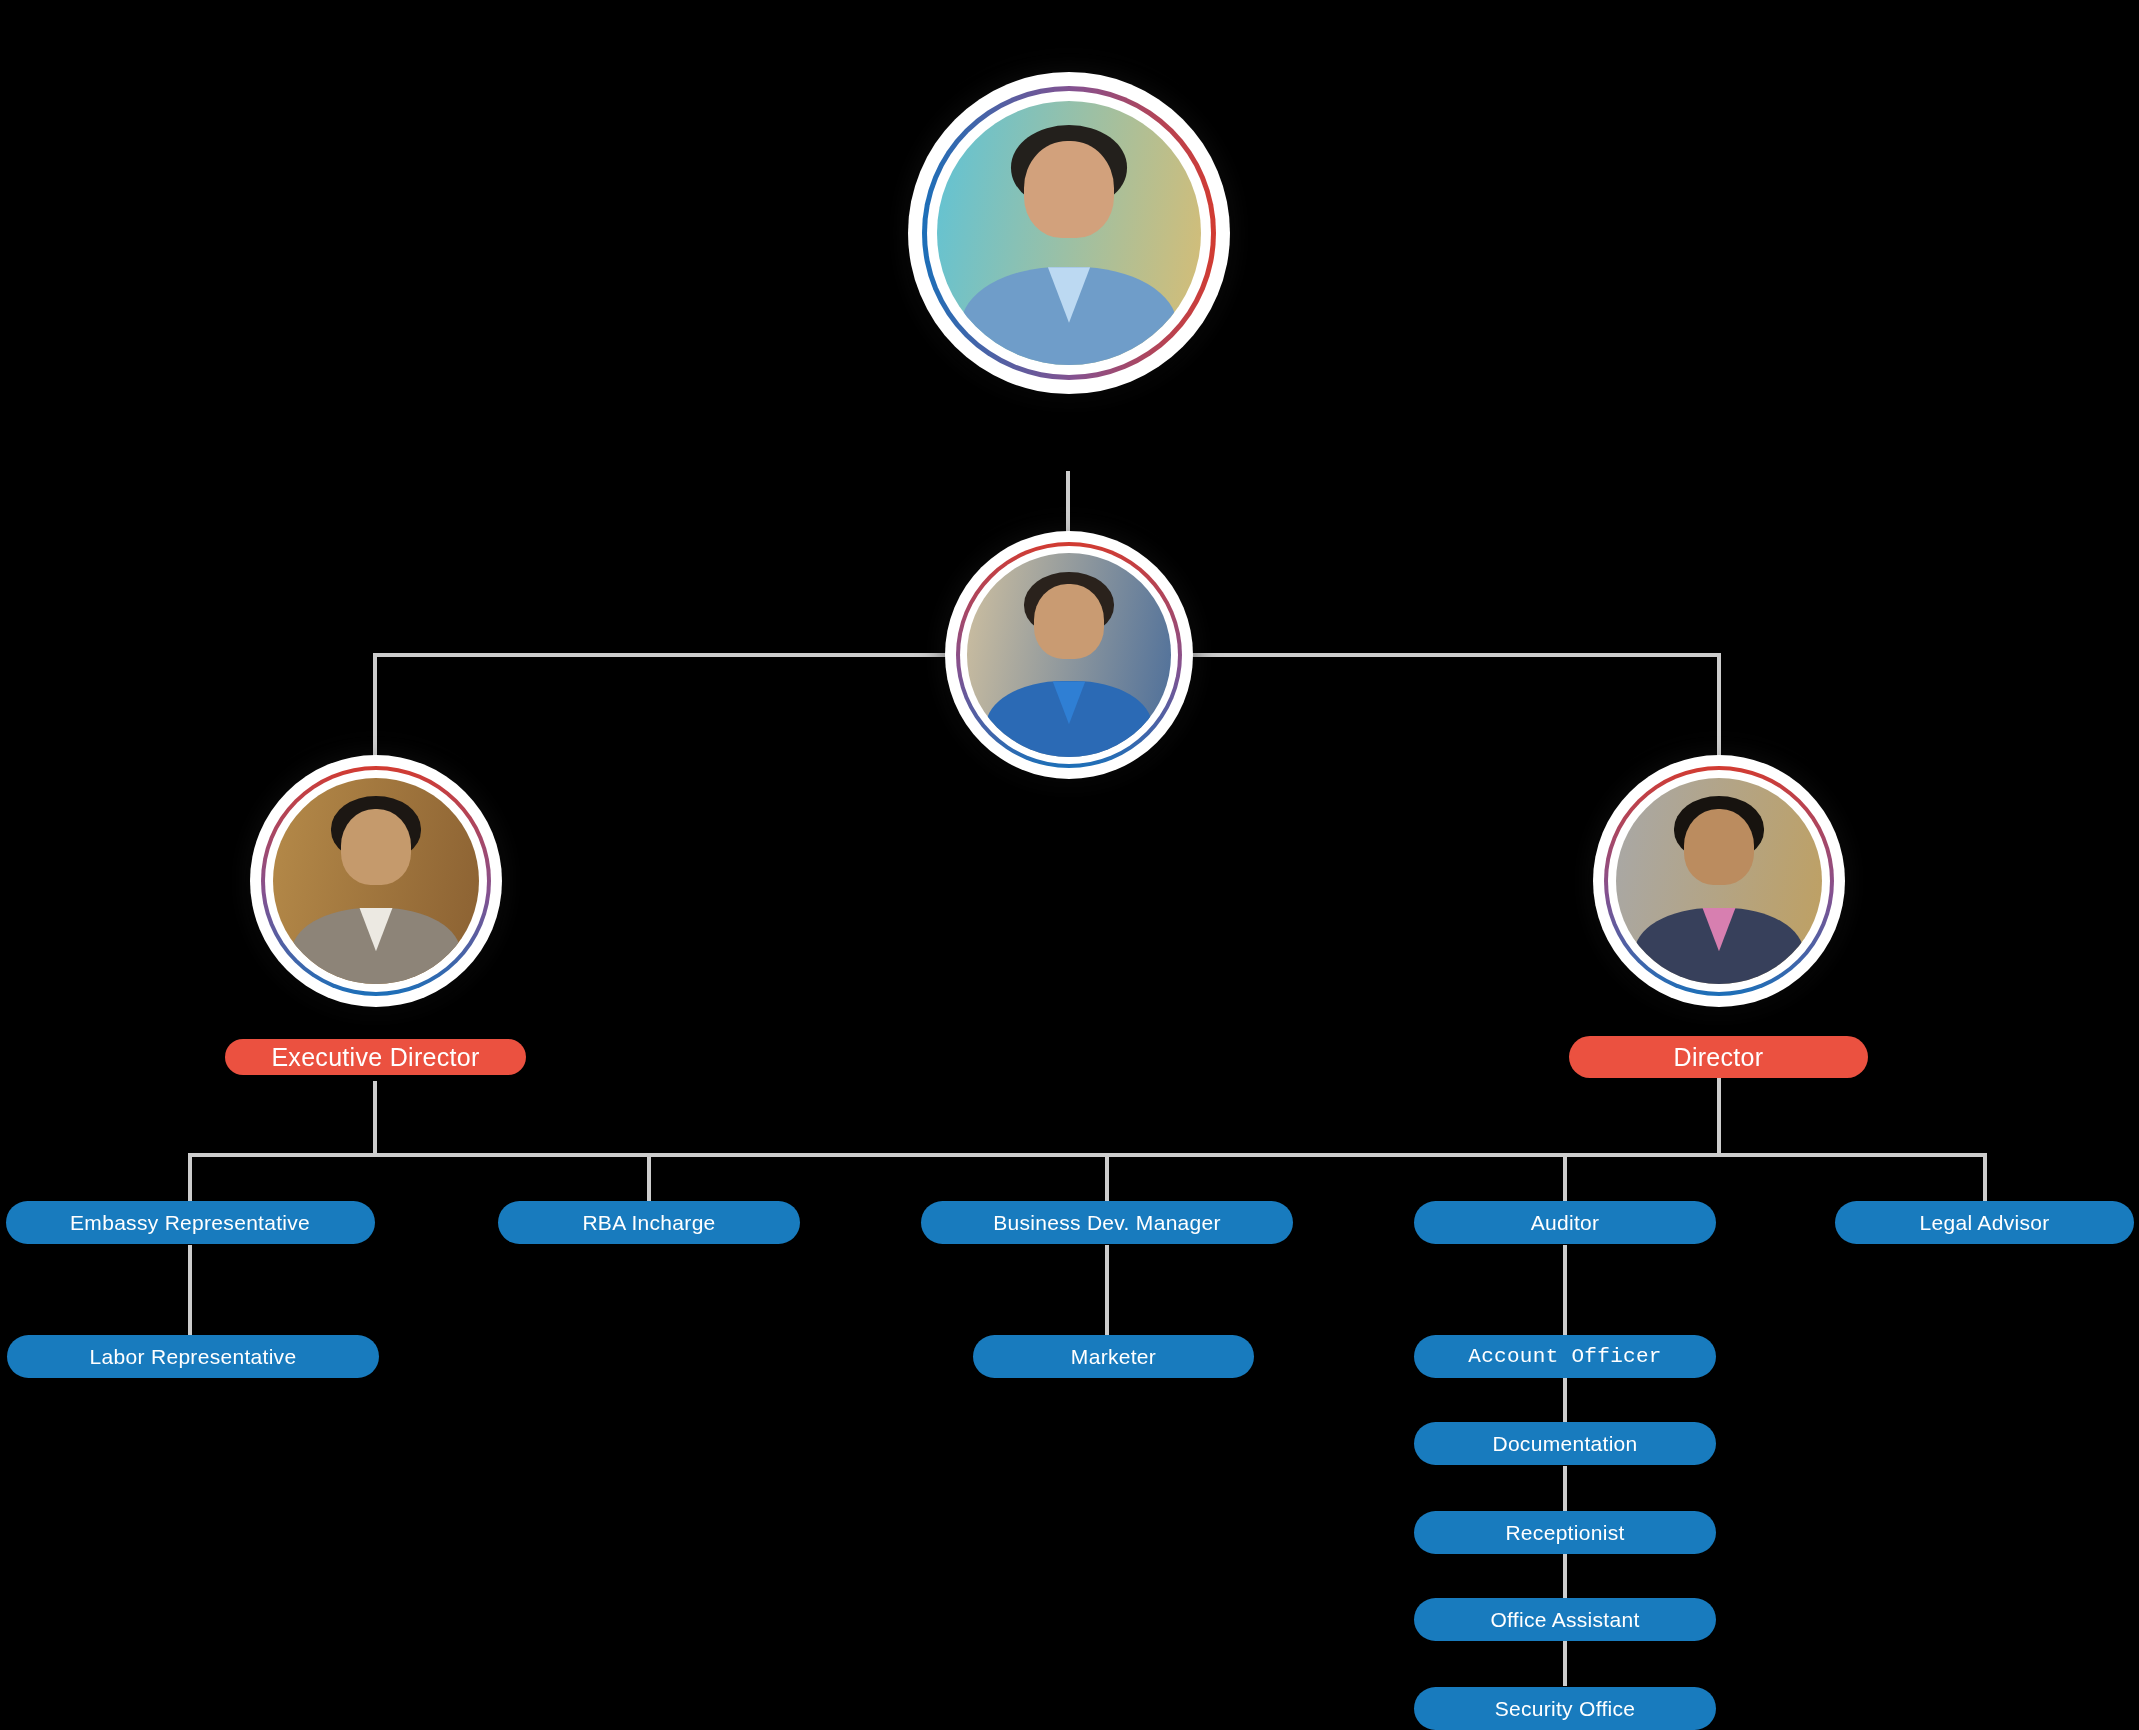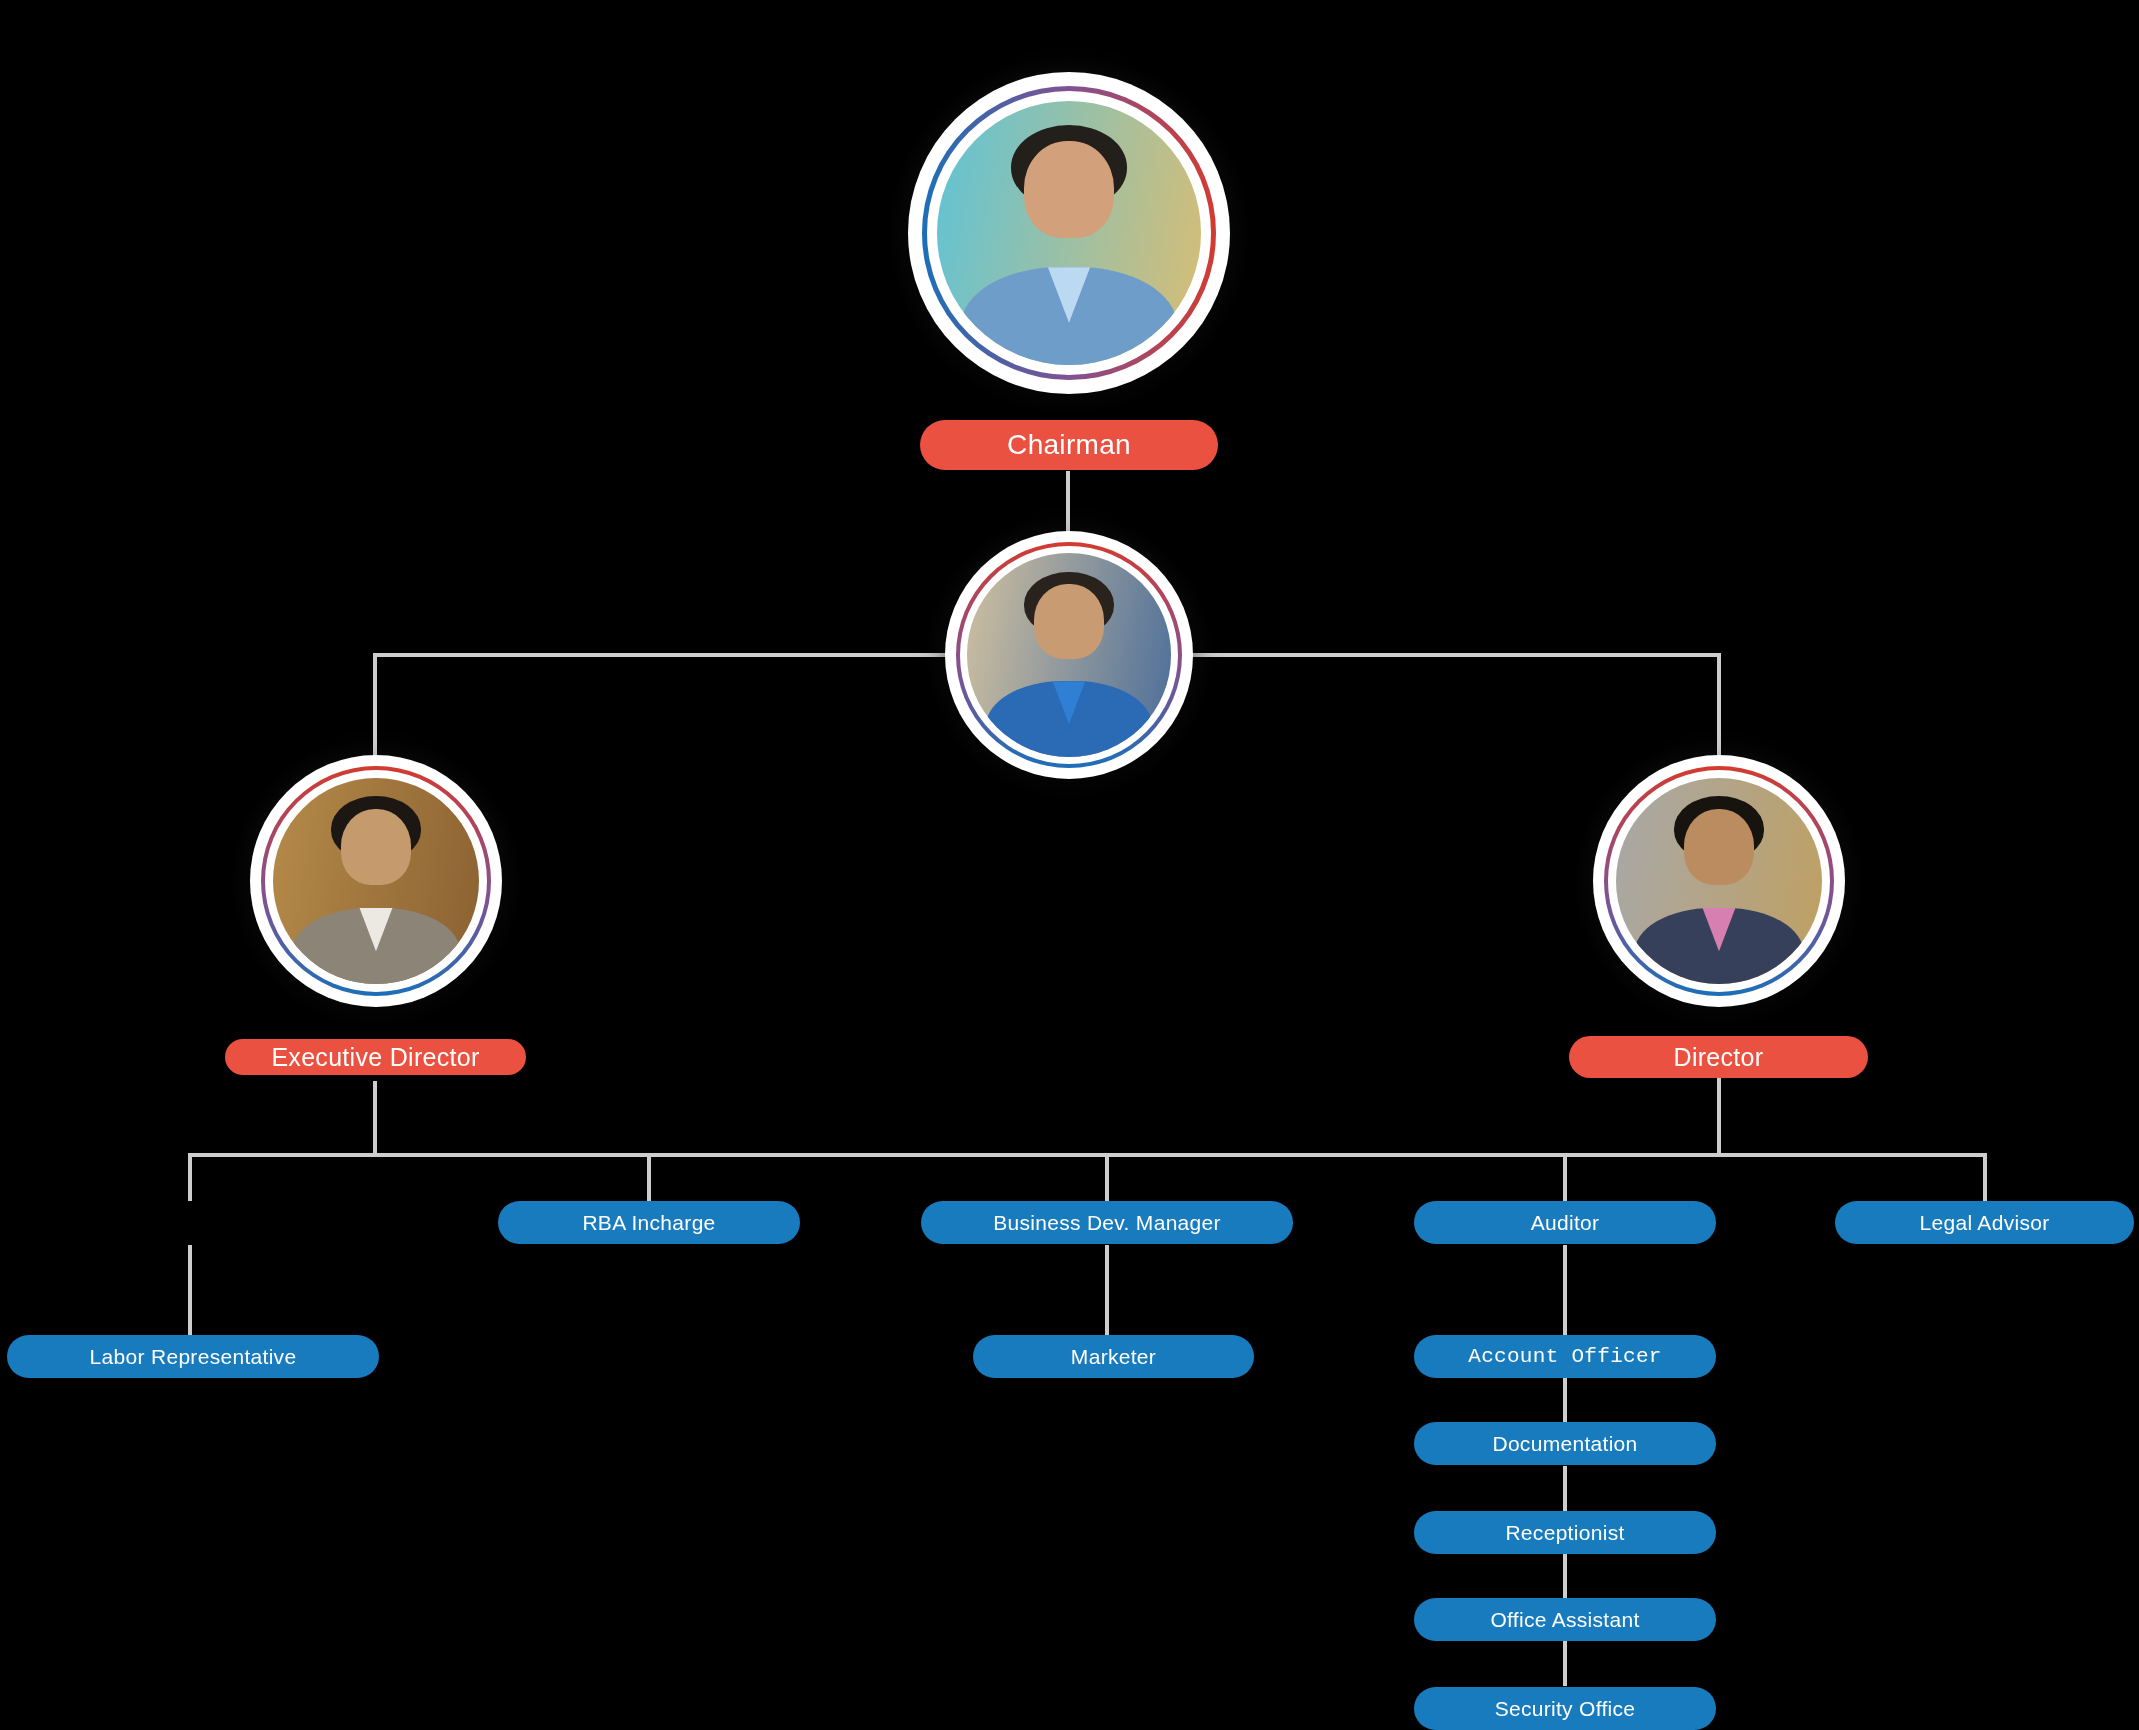--- a/index.html
+++ b/index.html
@@ -98,24 +98,24 @@
     <div class="hole"></div>
     <div class="photo" style="--bg-left: #A8A8A8; --bg-right: #BFA061; --suit: #37405B; --shirt: #D77FB0; --skin: #BB8C5F; --hair: #17130F;">
       <div class="av-bg"></div>
         <div class="av-hair"></div>
       <div class="av-head"></div>
         <div class="av-body"></div>
       <div class="av-shirt"></div>
     </div>
   </div>
 
-  <div class="pill red" style="left:920px;top:420px;width:298px;height:50px;border-radius:25px;font-size:28px;">Chairman</div>
   <div class="pill red" style="left:225px;top:1039px;width:301px;height:36px;border-radius:21px;font-size:25px;text-align:center;">Executive Director</div>
   <div class="pill red" style="left:1569px;top:1036px;width:299px;height:42px;border-radius:21px;font-size:25px;">Director</div>
 
+  <div class="pill blue" style="left:5.6px;top:1201px;width:369px;">Embassy Representative</div>
   <div class="pill blue" style="left:498px;top:1201px;width:302px;">RBA Incharge</div>
   <div class="pill blue" style="left:921px;top:1201px;width:372px;">Business Dev. Manager</div>
   <div class="pill blue" style="left:1414px;top:1201px;width:302px;">Auditor</div>
   <div class="pill blue" style="left:1835px;top:1201px;width:299px;">Legal Advisor</div>
 
   <div class="pill blue" style="left:7px;top:1335px;width:372px;">Labor Representative</div>
   <div class="pill blue" style="left:973px;top:1335px;width:281px;">Marketer</div>
   <div class="pill blue" style="left:1414px;top:1335px;width:302px;font-family:Liberation Mono, monospace;">Account Officer</div>
 
   <div class="pill blue" style="left:1414px;top:1422px;width:302px;">Documentation</div>

